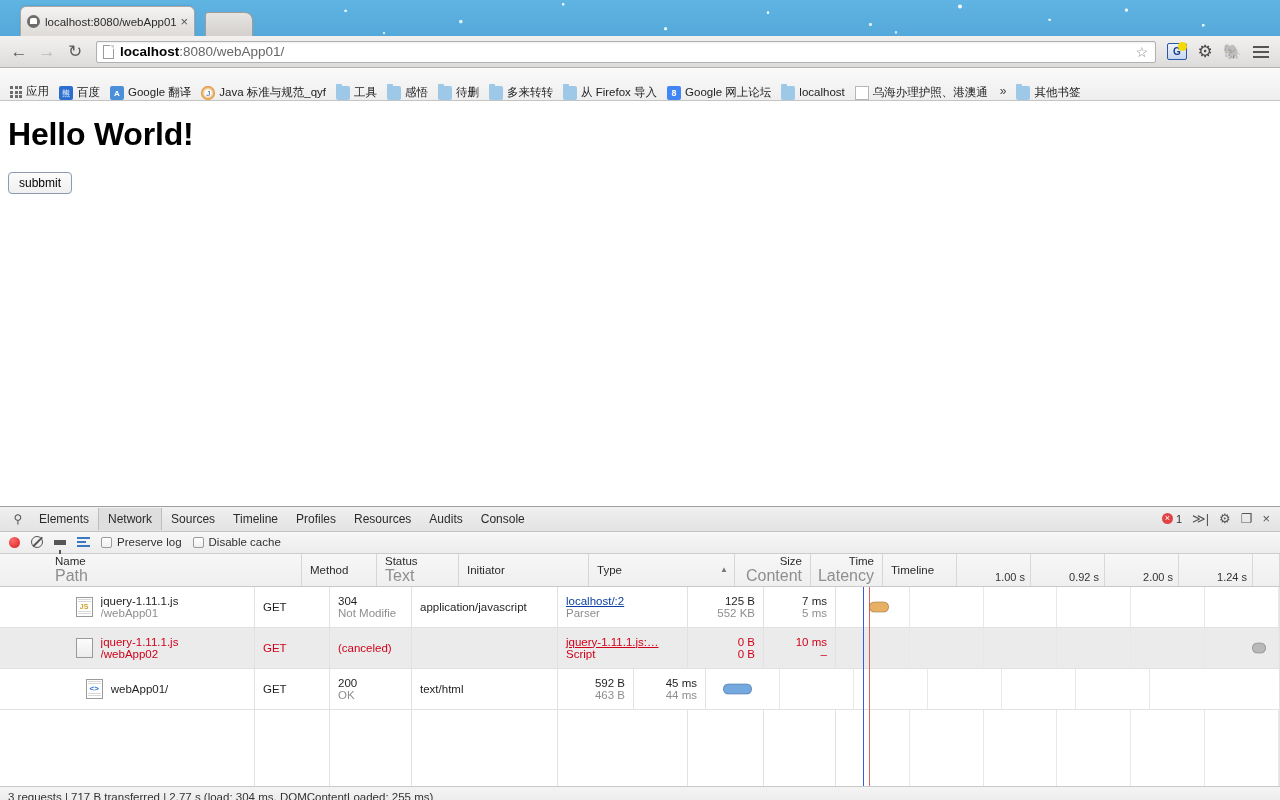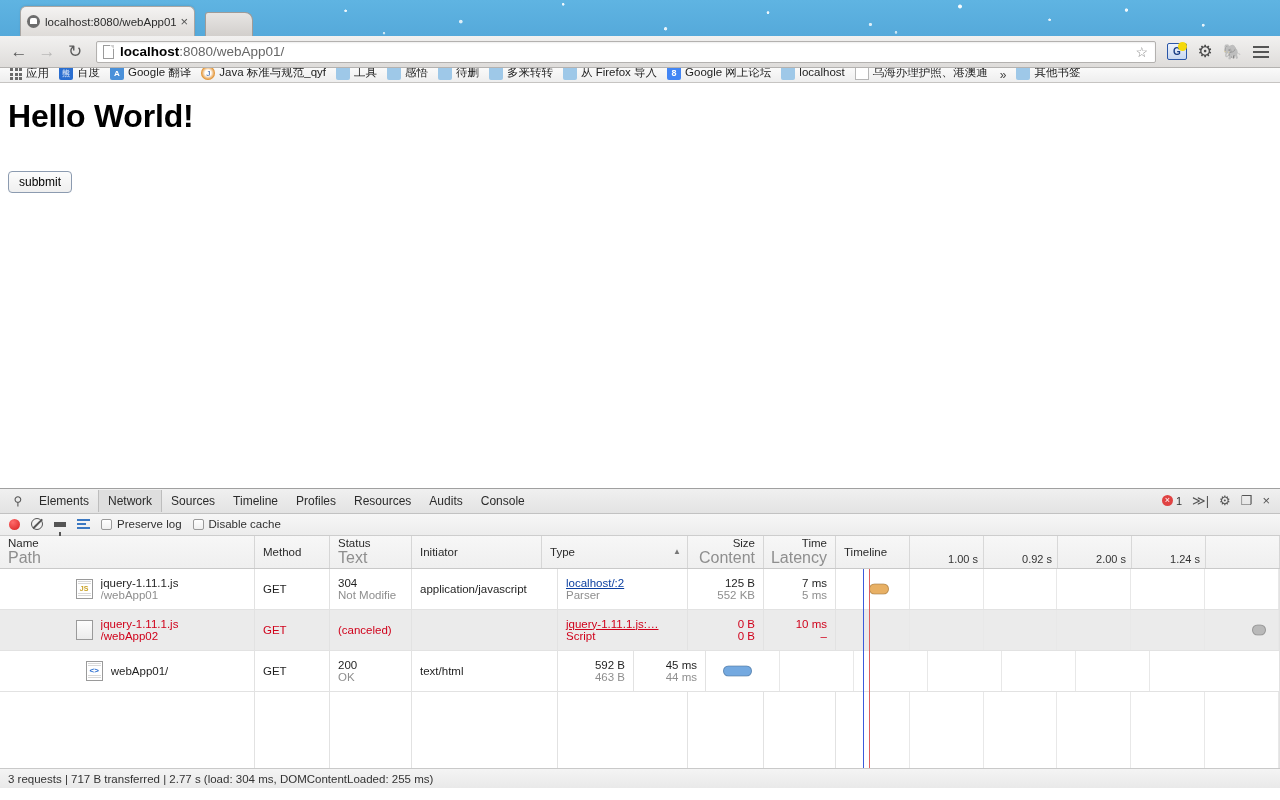--- a/index.html
+++ b/index.html
@@ -99,23 +99,23 @@
     display:flex;align-items:center;justify-content:center;position:relative;
   }
   .gicon:after{content:"";position:absolute;right:-1px;top:-2px;width:9px;height:9px;border-radius:50%;background:#f5d90a;}
   .gear{font-size:17px;color:#4a4a4a;}
   .eleph{font-size:15px;color:#7b8a86;}
   .hamb{display:flex;flex-direction:column;gap:3px;}
   .hamb i{display:block;width:16px;height:2px;background:#555;}
 
   
   .bookmarks {
-    height:15px; background:linear-gradient(#fafafa,#eeeeee);
+    height:26px; background:linear-gradient(#fafafa,#eeeeee);
     border-bottom:1px solid #c6c4c2;
-    display:flex; align-items:flex-end; padding:0 6px;
+    display:flex; align-items:flex-start; padding:16px 6px;
     font-size:11.5px; color:#222; white-space:nowrap; overflow:hidden;
   }
   .bm { display:flex; align-items:center; gap:4px; padding:2px 6px 2px 4px; flex:0 0 auto;}
   .bm .lbl{ line-height:1; }
   .apps-grid{display:grid;grid-template-columns:repeat(3,3px);grid-template-rows:repeat(3,3px);gap:1.5px;}
   .apps-grid i{display:block;width:3px;height:3px;background:#6b6b6b;}
   .fi { width:14px;height:14px;flex:0 0 auto;display:inline-block;position:relative;}
   .fi-folder{background:#9ec8e8;border-radius:1px 2px 2px 2px;}
   .fi-folder:before{content:"";position:absolute;left:0;top:-2px;width:6px;height:3px;background:#9ec8e8;border-radius:1px 1px 0 0;}
   .fi-baidu{background:#2a6ed0;border-radius:2px;color:#fff;font-size:8px;display:flex;align-items:center;justify-content:center;}
@@ -125,21 +125,21 @@
   .fi-doc{background:#fff;border:1px solid #b6b6b6;}
   .bm-chev{flex:0 0 auto;padding:0 6px;color:#444;font-size:12px;}
 
   
   .page { height:405px; background:#fff; padding:8px; }
   .page h1 {
     font-size:32px; font-weight:bold; color:#000; line-height:1.2;
     margin:6px 0 0 0; letter-spacing:-0.2px;
   }
   .subbmit {
-    margin-top:36px;
+    margin-top:19px;
     font-family:"Liberation Sans",sans-serif;
     font-size:12px; color:#000;
     padding:3px 10px;
     background:linear-gradient(#fcfcfc,#efefef);
     border:1px solid #8c9bb0; border-radius:4px;
   }
 
   
   #devtools{
     border-top:1px solid #a0a0a0;
@@ -180,20 +180,21 @@
   .list-ico i:nth-child(2){width:9px;}
   .list-ico i:nth-child(3){width:13px;}
   .cbx{ display:flex;align-items:center;gap:5px; }
   .cbx .box{width:11px;height:11px;border:1px solid #9a9a9a;border-radius:2px;background:linear-gradient(#fff,#f0f0f0);}
 
   
   .net-wrap{ flex:1 1 auto; overflow:hidden; background:#fff; position:relative;}
   .net-head{
     display:flex; height:33px; background:linear-gradient(#f7f7f7,#efefef);
     border-bottom:1px solid #c9c9c9;
+    padding-left:47px;
   }
   .nh{
     border-right:1px solid #d6d6d6; padding:2px 8px;
     display:flex; flex-direction:column; justify-content:center;
     position:relative; font-size:11.5px; color:#2b2b2b;
   }
   .nh .sub{ color:#8e8e8e; font-size:16px; }
   .nh .sortarrow{ position:absolute; right:6px; top:11px; color:#777; font-size:8px;}
 
   .c-name{ width:255px; }

